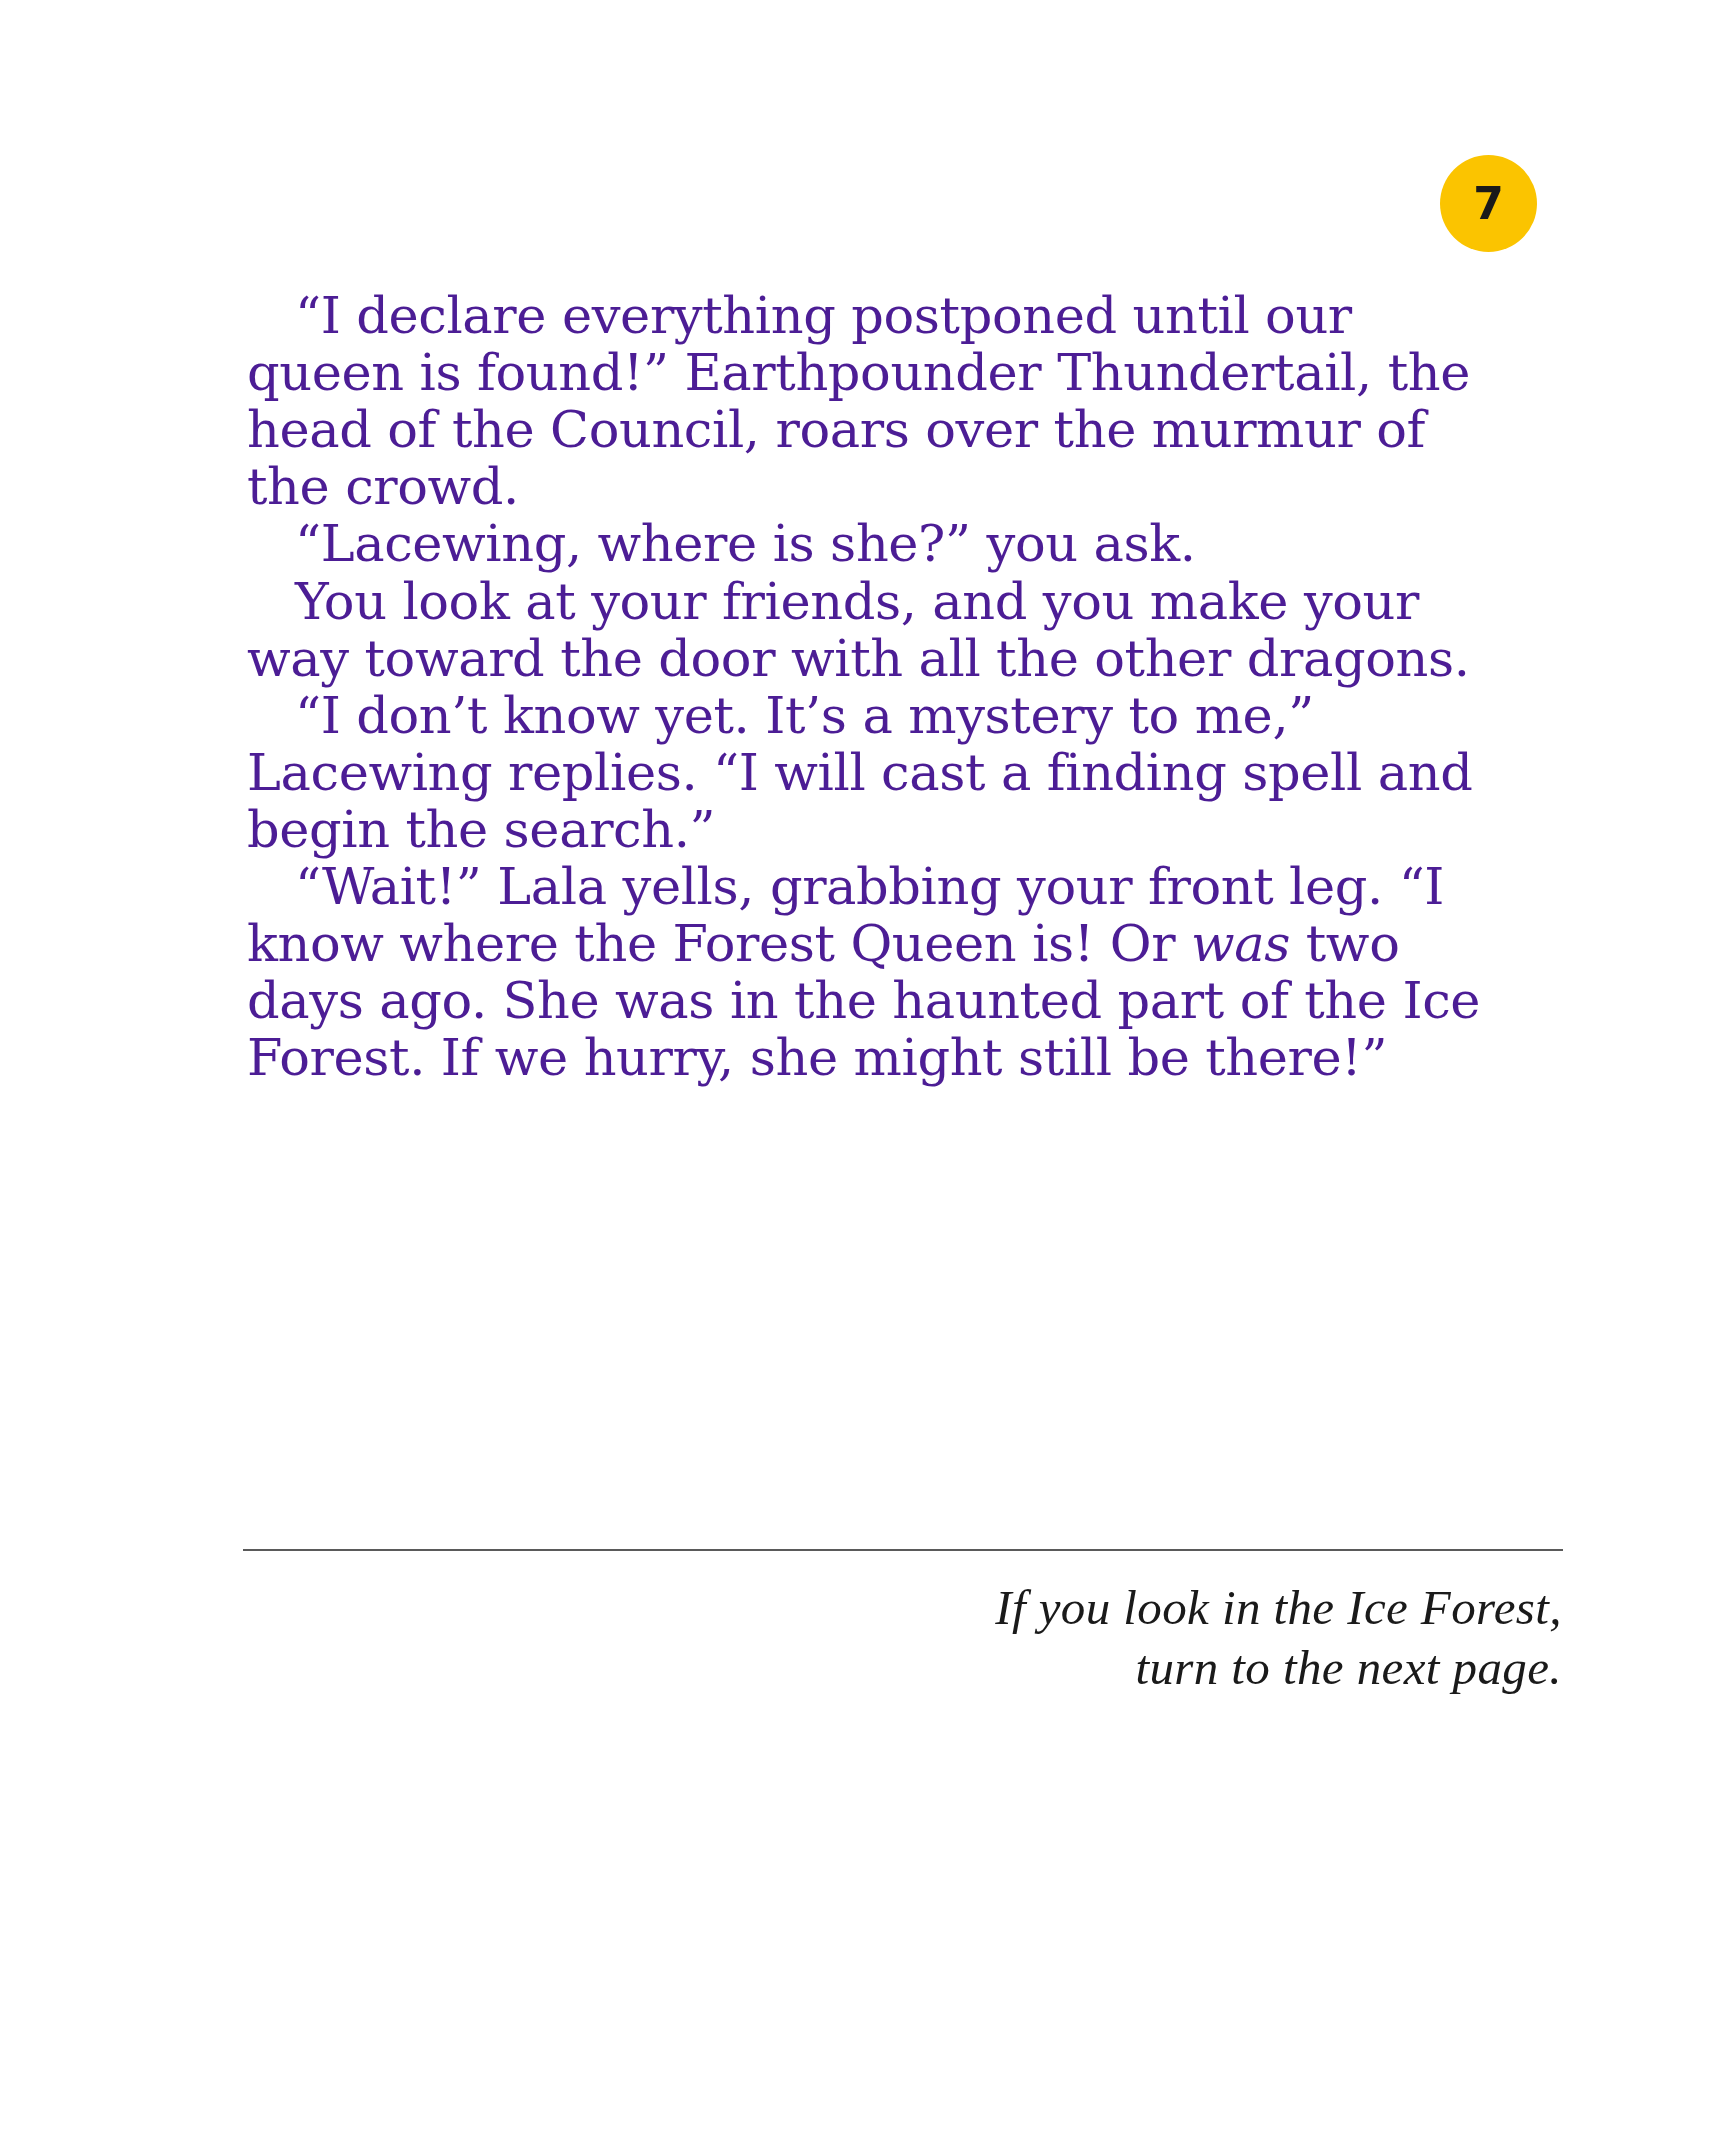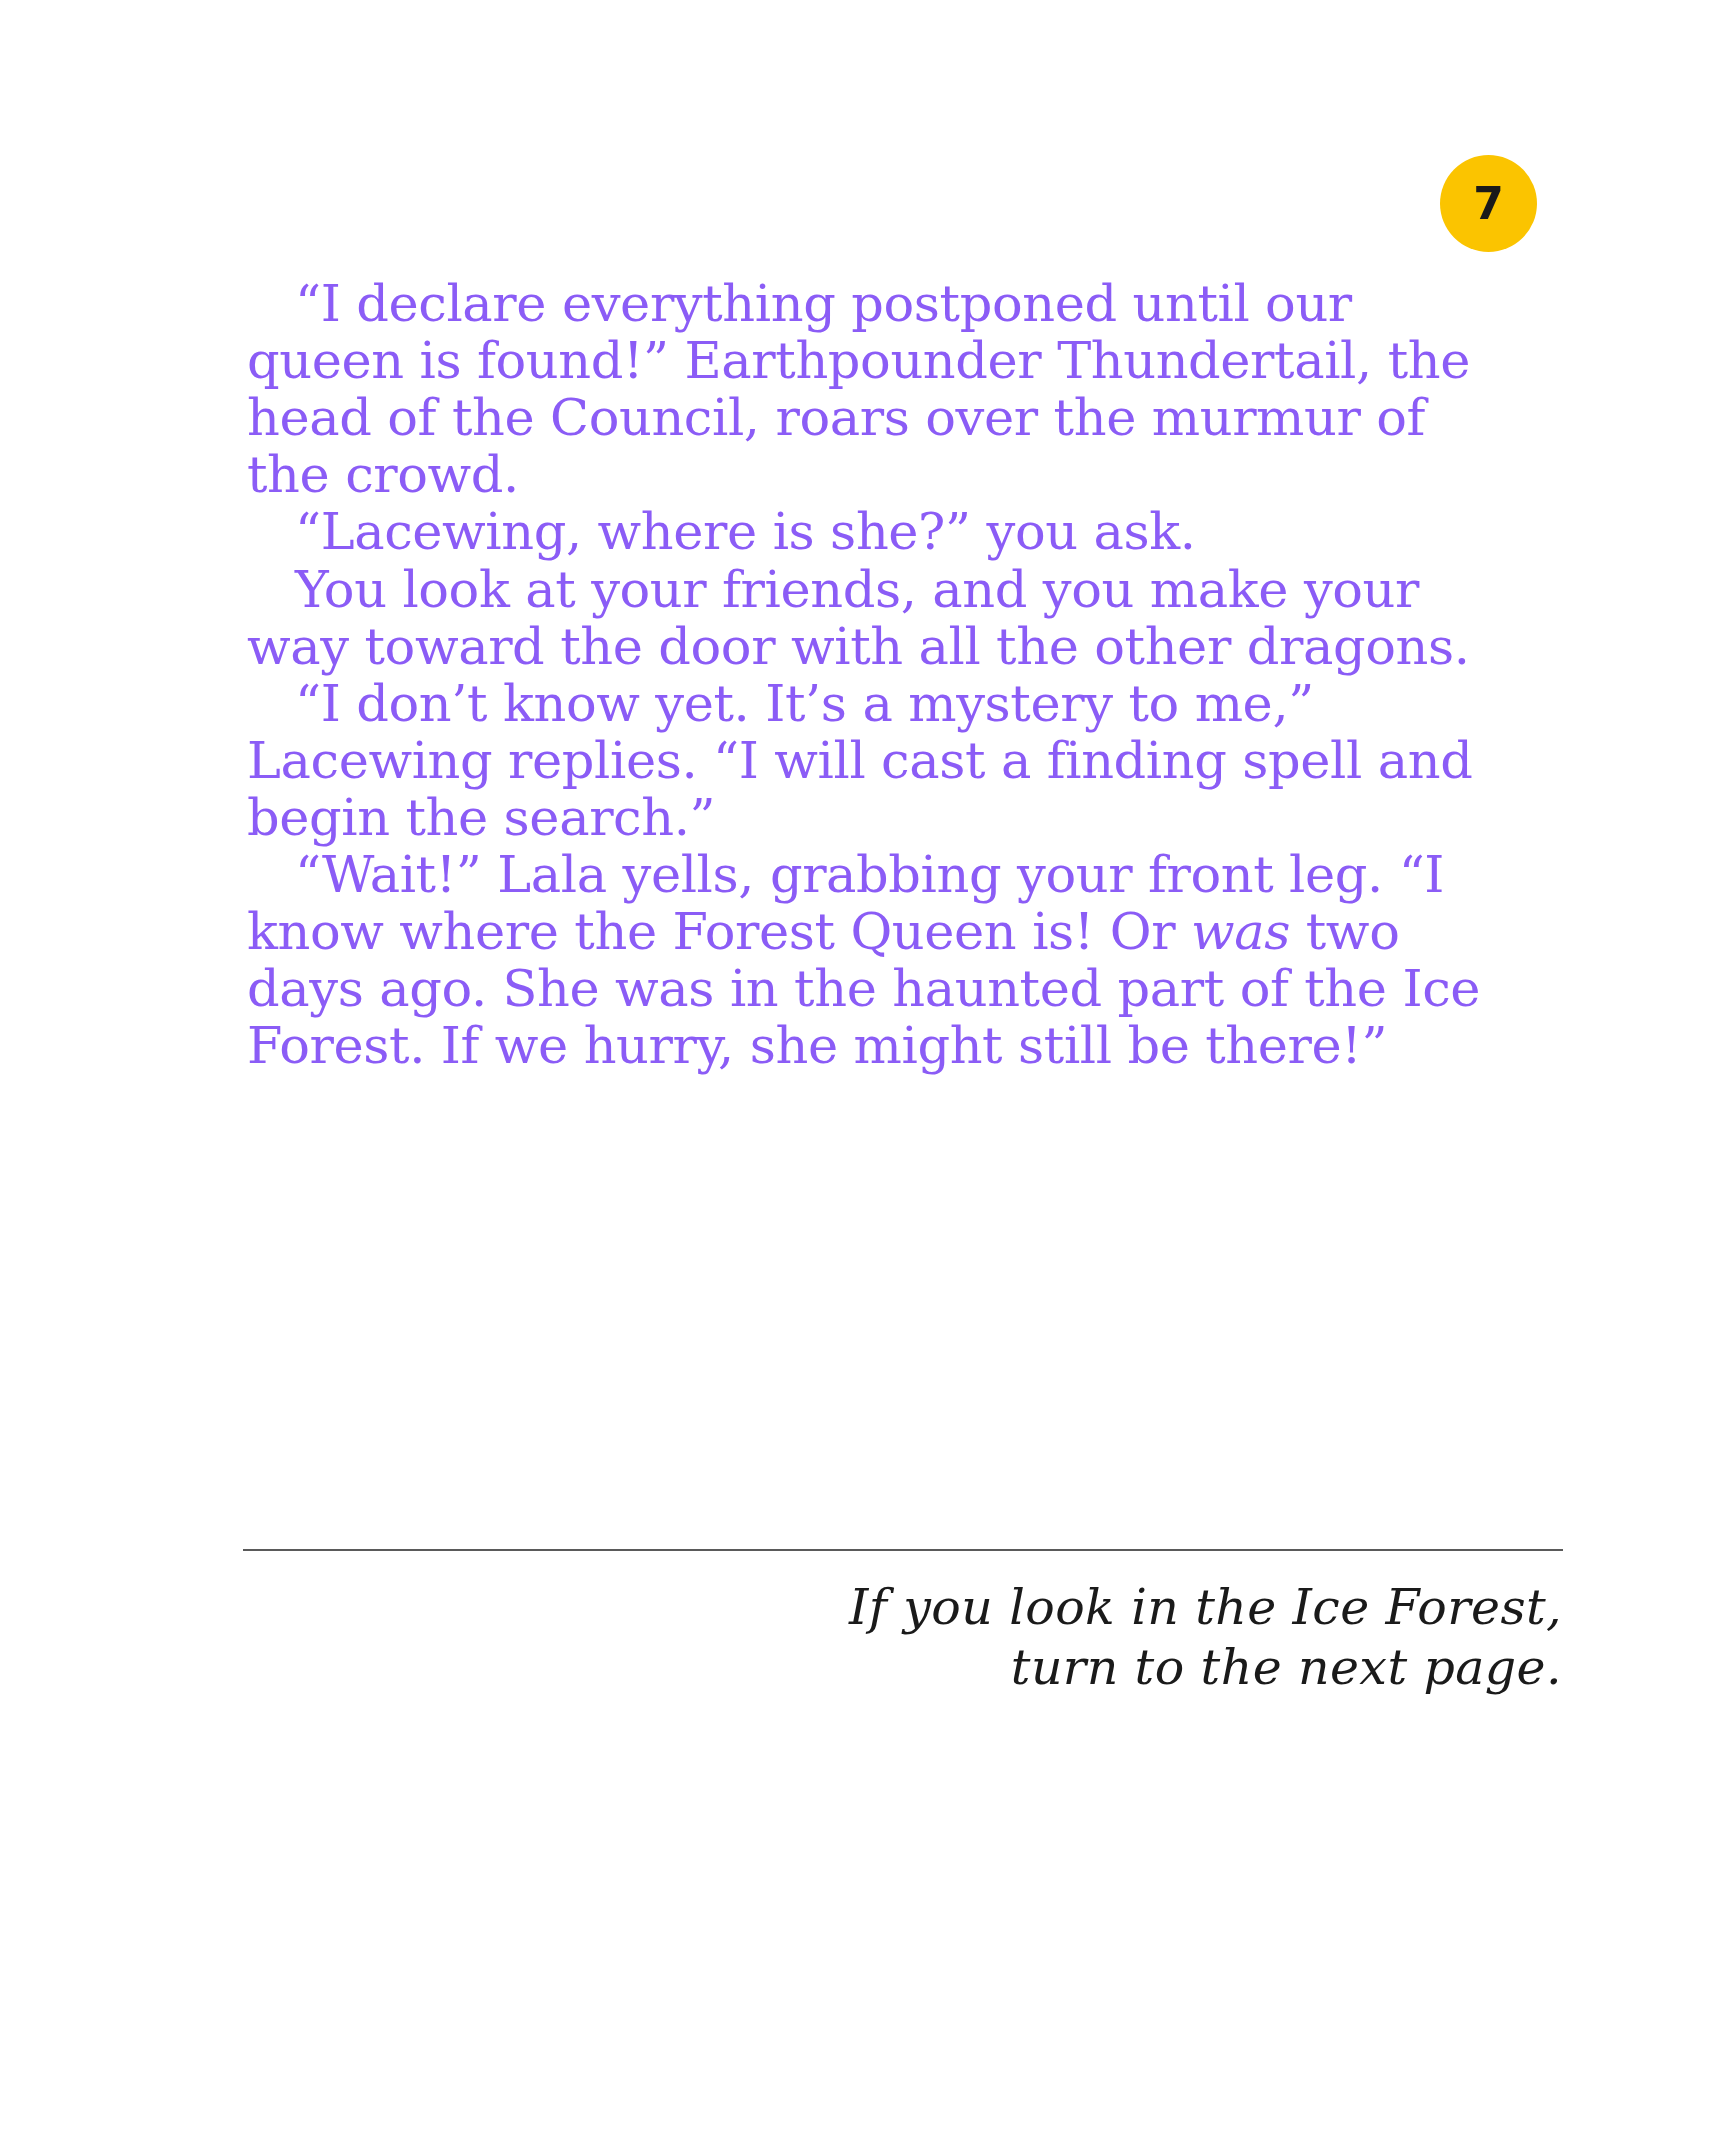--- a/index.html
+++ b/index.html
@@ -37,26 +37,26 @@
     font-family: "DejaVu Sans", sans-serif;
     font-weight: bold;
     font-size: 44px;
     color: #1a1a1a;
     line-height: 1;
   }
   
   .body-text {
     position: absolute;
     left: 247px;
-    top: 275px;
+    top: 287px;
     width: 1258px;
     font-family: "DejaVu Serif", serif;
     font-size: 51px;
     line-height: 1.12;
-    color: #8b5cf6;
+    color: #4c1d95;
     letter-spacing: -0.4px;
   }
   .body-text p {
     margin: 0;
     text-indent: 48px;
     white-space: pre-wrap;
   }
   .body-text p em {
     font-style: italic;
   }
@@ -82,20 +82,21 @@
     line-height: 1.22;
     color: #1a1a1a;
     letter-spacing: 0.4px;
   }
   .choice {
     margin: 0 0 54px 0;
   }
   .choice .line {
     display: block;
     white-space: pre-wrap;
+    font-family: Liberation Serif, serif;
   }
 </style>
 </head>
 <body>
 
 <div class="page">
 
   <div class="page-number-badge">
     <span>7</span>
   </div>

